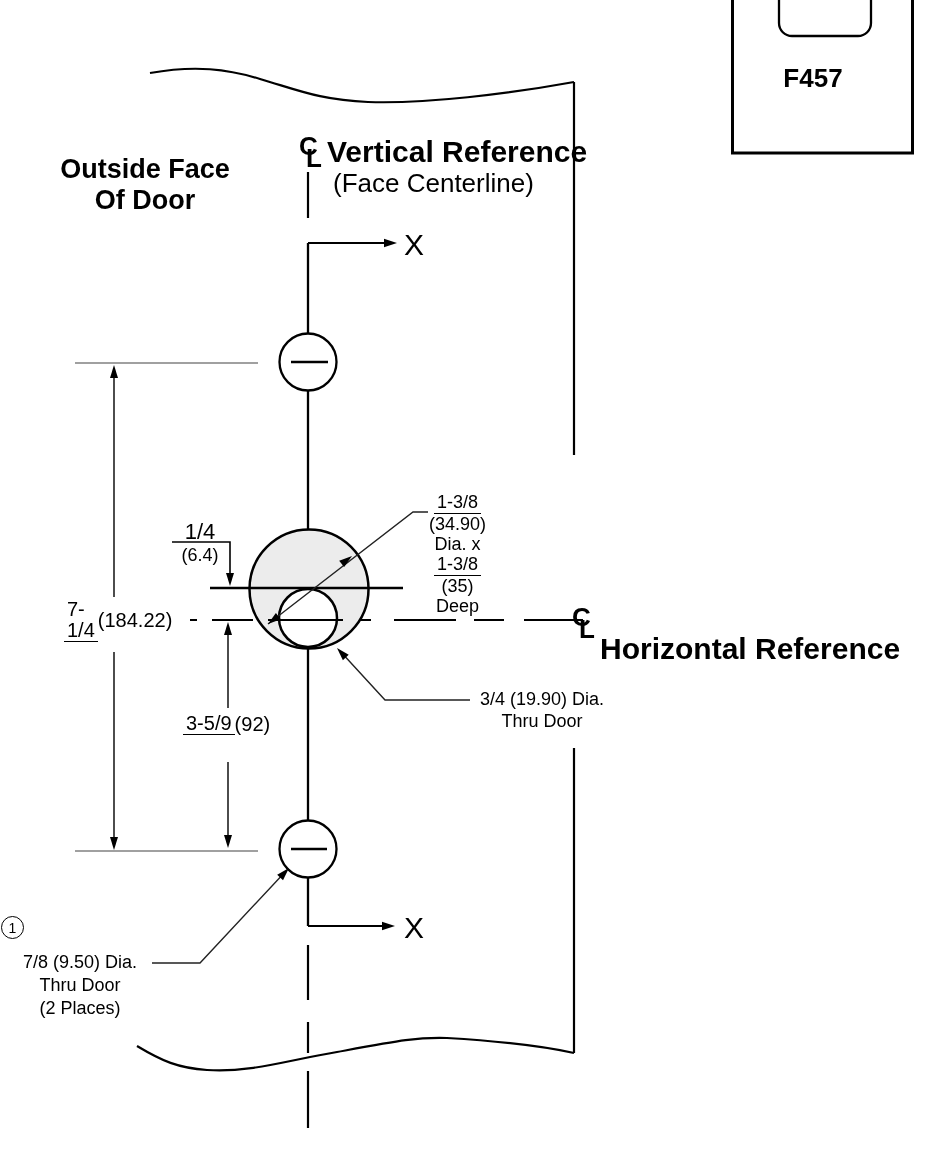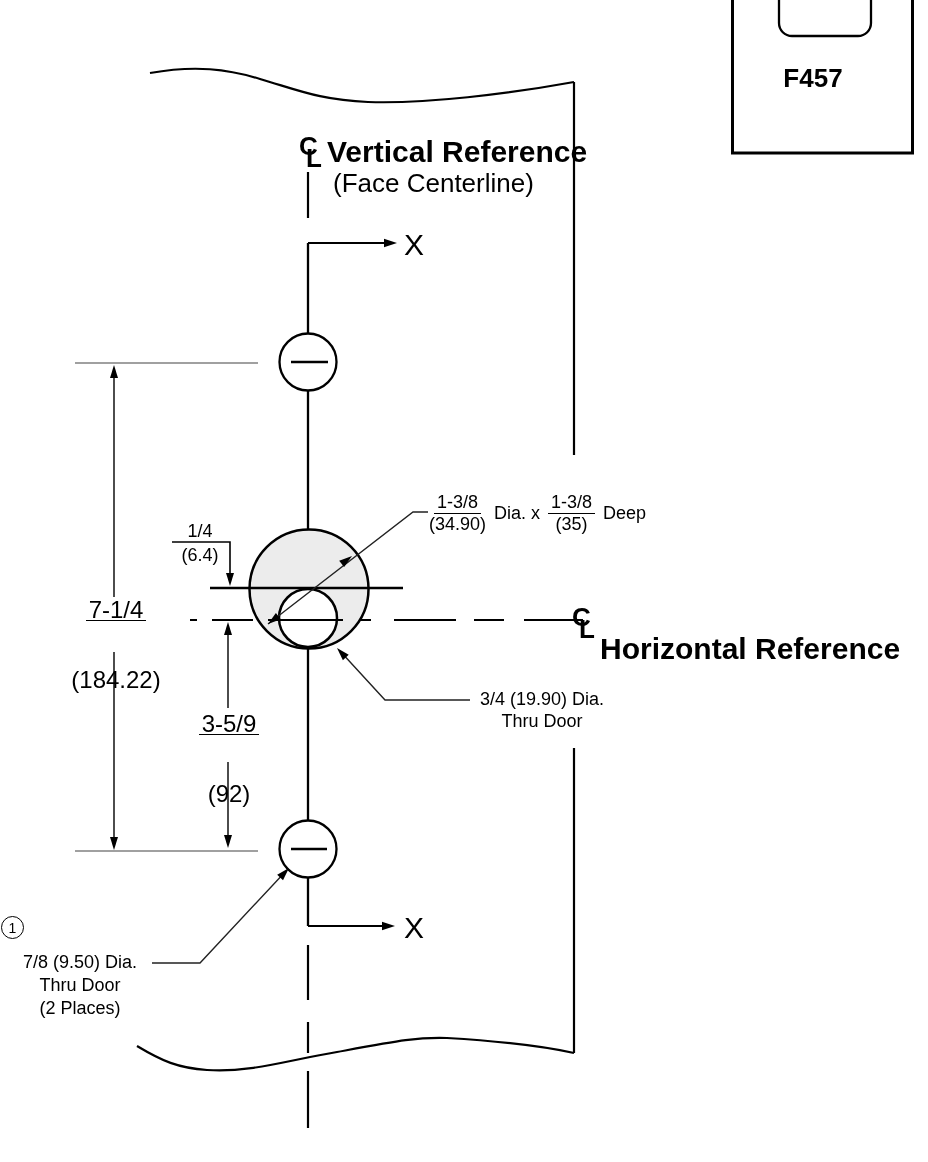--- a/index.html
+++ b/index.html
@@ -11,23 +11,23 @@
   .lbl{position:absolute;white-space:nowrap;}
   .bold{font-weight:bold;}
   .ctr{text-align:center;}
   
   .clsym{position:absolute;width:34px;height:40px;font-weight:bold;font-size:26px;line-height:26px;}
   .clsym .c{position:absolute;left:0;top:0;}
   .clsym .l{position:absolute;left:7px;top:12px;}
   
   .frac{display:inline-flex;flex-direction:column;align-items:center;font-size:18px;line-height:21px;}
   .frac .inch{border-bottom:1.7px solid #000;padding:0 3px;}
-  .dimfrac{position:absolute;display:flex;flex-direction:column;align-items:center;font-size:24px;line-height:21px;gap:48px;}
+  .dimfrac{position:absolute;display:flex;flex-direction:row;align-items:center;font-size:20px;line-height:21px;}
   .dimfrac .inch{border-bottom:1.7px solid #000;padding:0 3px;}
-  .ann-row{position:absolute;display:flex;align-items:center;gap:8px;font-size:18px;line-height:19px;}
+  .ann-row{position:absolute;display:flex;align-items:center;font-size:18px;line-height:19px;flex-direction:column;}
   .ann-block{position:absolute;font-size:18px;line-height:22px;text-align:center;}
   .balloon{
     position:absolute;width:23px;height:23px;border:1.8px solid #000;border-radius:50%;
     font-size:14px;line-height:23px;text-align:center;box-sizing:border-box;
   }
   .refline1{font-size:30px;line-height:28px;font-weight:bold;}
   .refline2{font-size:26px;line-height:28px;}
   .xaxis{font-size:30px;line-height:34px;}
 </style>
 </head>
@@ -109,20 +109,24 @@
       <path d="M152,963 L200,963 L286,871"></path>
       <g fill="#000" stroke="none">
         <polygon points="352,556 344.1,567.1 339.2,560.8"></polygon>
         <polygon points="268,624 275.9,612.9 280.8,619.2"></polygon>
         <polygon points="337,648 348.7,654.8 342.9,660.2"></polygon>
         <polygon points="289,868 283,880.2 277.2,874.8"></polygon>
       </g>
     </g>
   </svg>
 
+  <div class="lbl bold ctr" style="left:38px;top:154px;width:214px;font-size:27px;line-height:31px;">
+    <div>Outside Face</div>
+    <div>Of Door</div>
+  </div>
 
   <div class="clsym" style="left:299px;top:133px;">
     <span class="c">C</span>
     <span class="l">L</span>
   </div>
   <div class="lbl refline1" style="left:327px;top:138px;">Vertical Reference</div>
   <div class="lbl refline2" style="left:333px;top:169px;">(Face Centerline)</div>
 
   <div class="lbl xaxis" style="left:404px;top:228px;">X</div>
   <div class="lbl xaxis" style="left:404px;top:911px;">X</div>
@@ -163,16 +167,16 @@
   <div class="dimfrac" style="left:64px;top:599px;width:104px;">
     <span class="inch">7-1/4</span>
     <span class="mm">(184.22)</span>
   </div>
 
   <div class="dimfrac" style="left:183px;top:713px;width:92px;">
     <span class="inch">3-5/9</span>
     <span class="mm">(92)</span>
   </div>
 
-  <div class="lbl ctr" style="left:176px;top:521px;width:48px;font-size:18px;line-height:21px;">1/4</div>
+  <div class="lbl ctr" style="left:176px;top:521px;width:48px;font-size:22px;line-height:21px;">1/4</div>
   <div class="lbl ctr" style="left:172px;top:545px;width:56px;font-size:18px;line-height:21px;text-align:center;">(6.4)</div>
 
 </div>
 
 </body></html>

